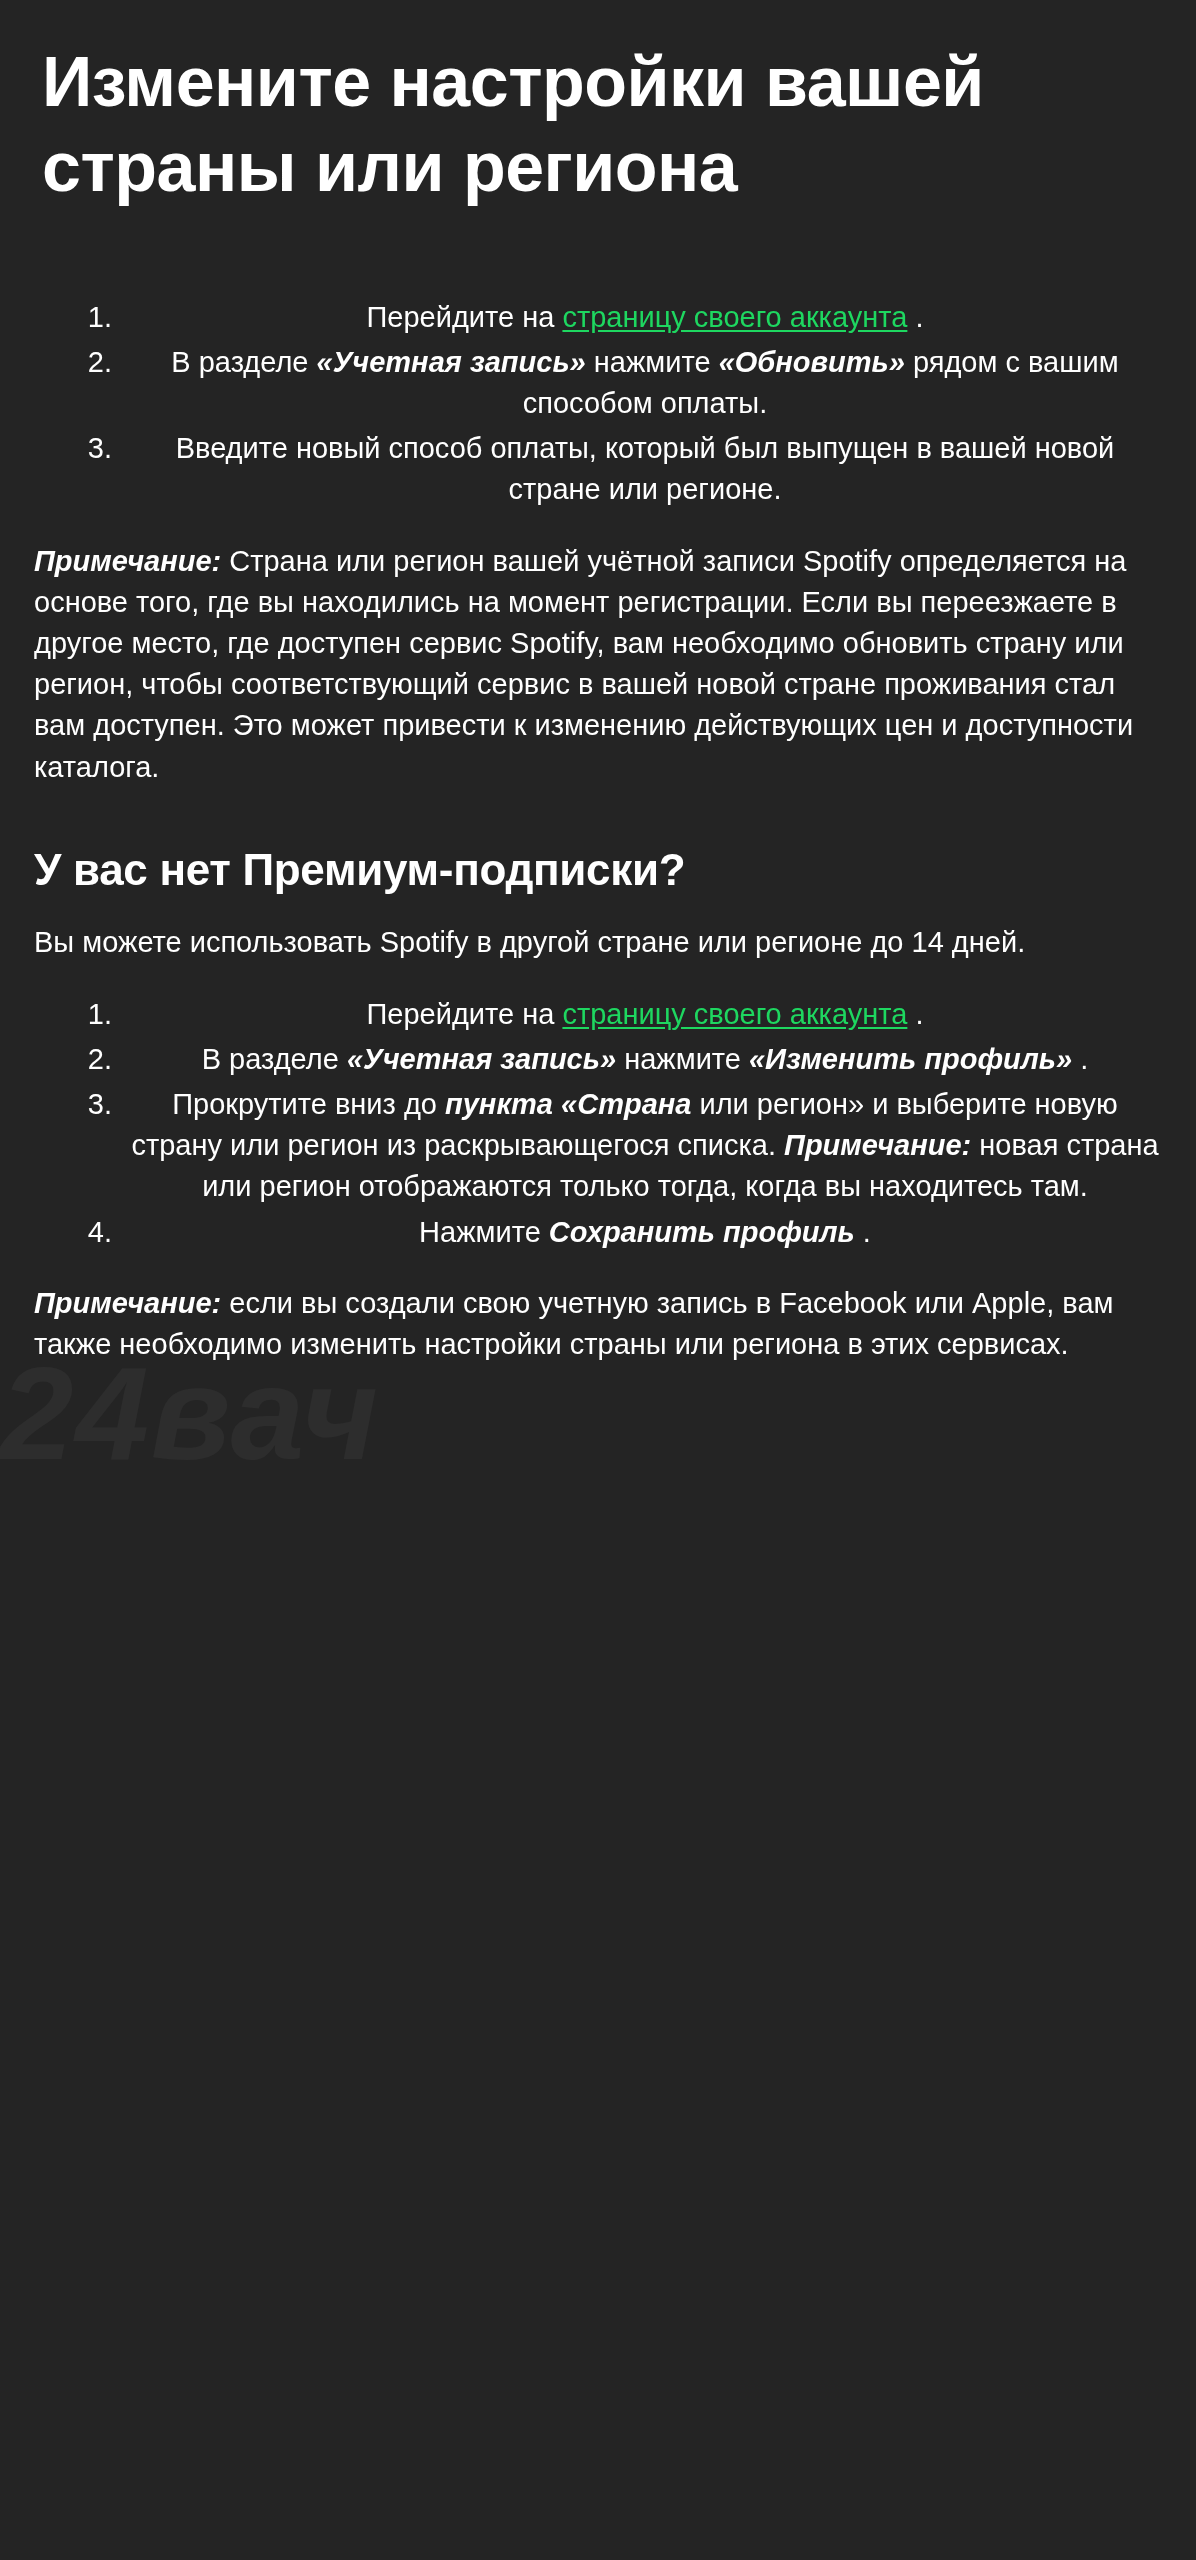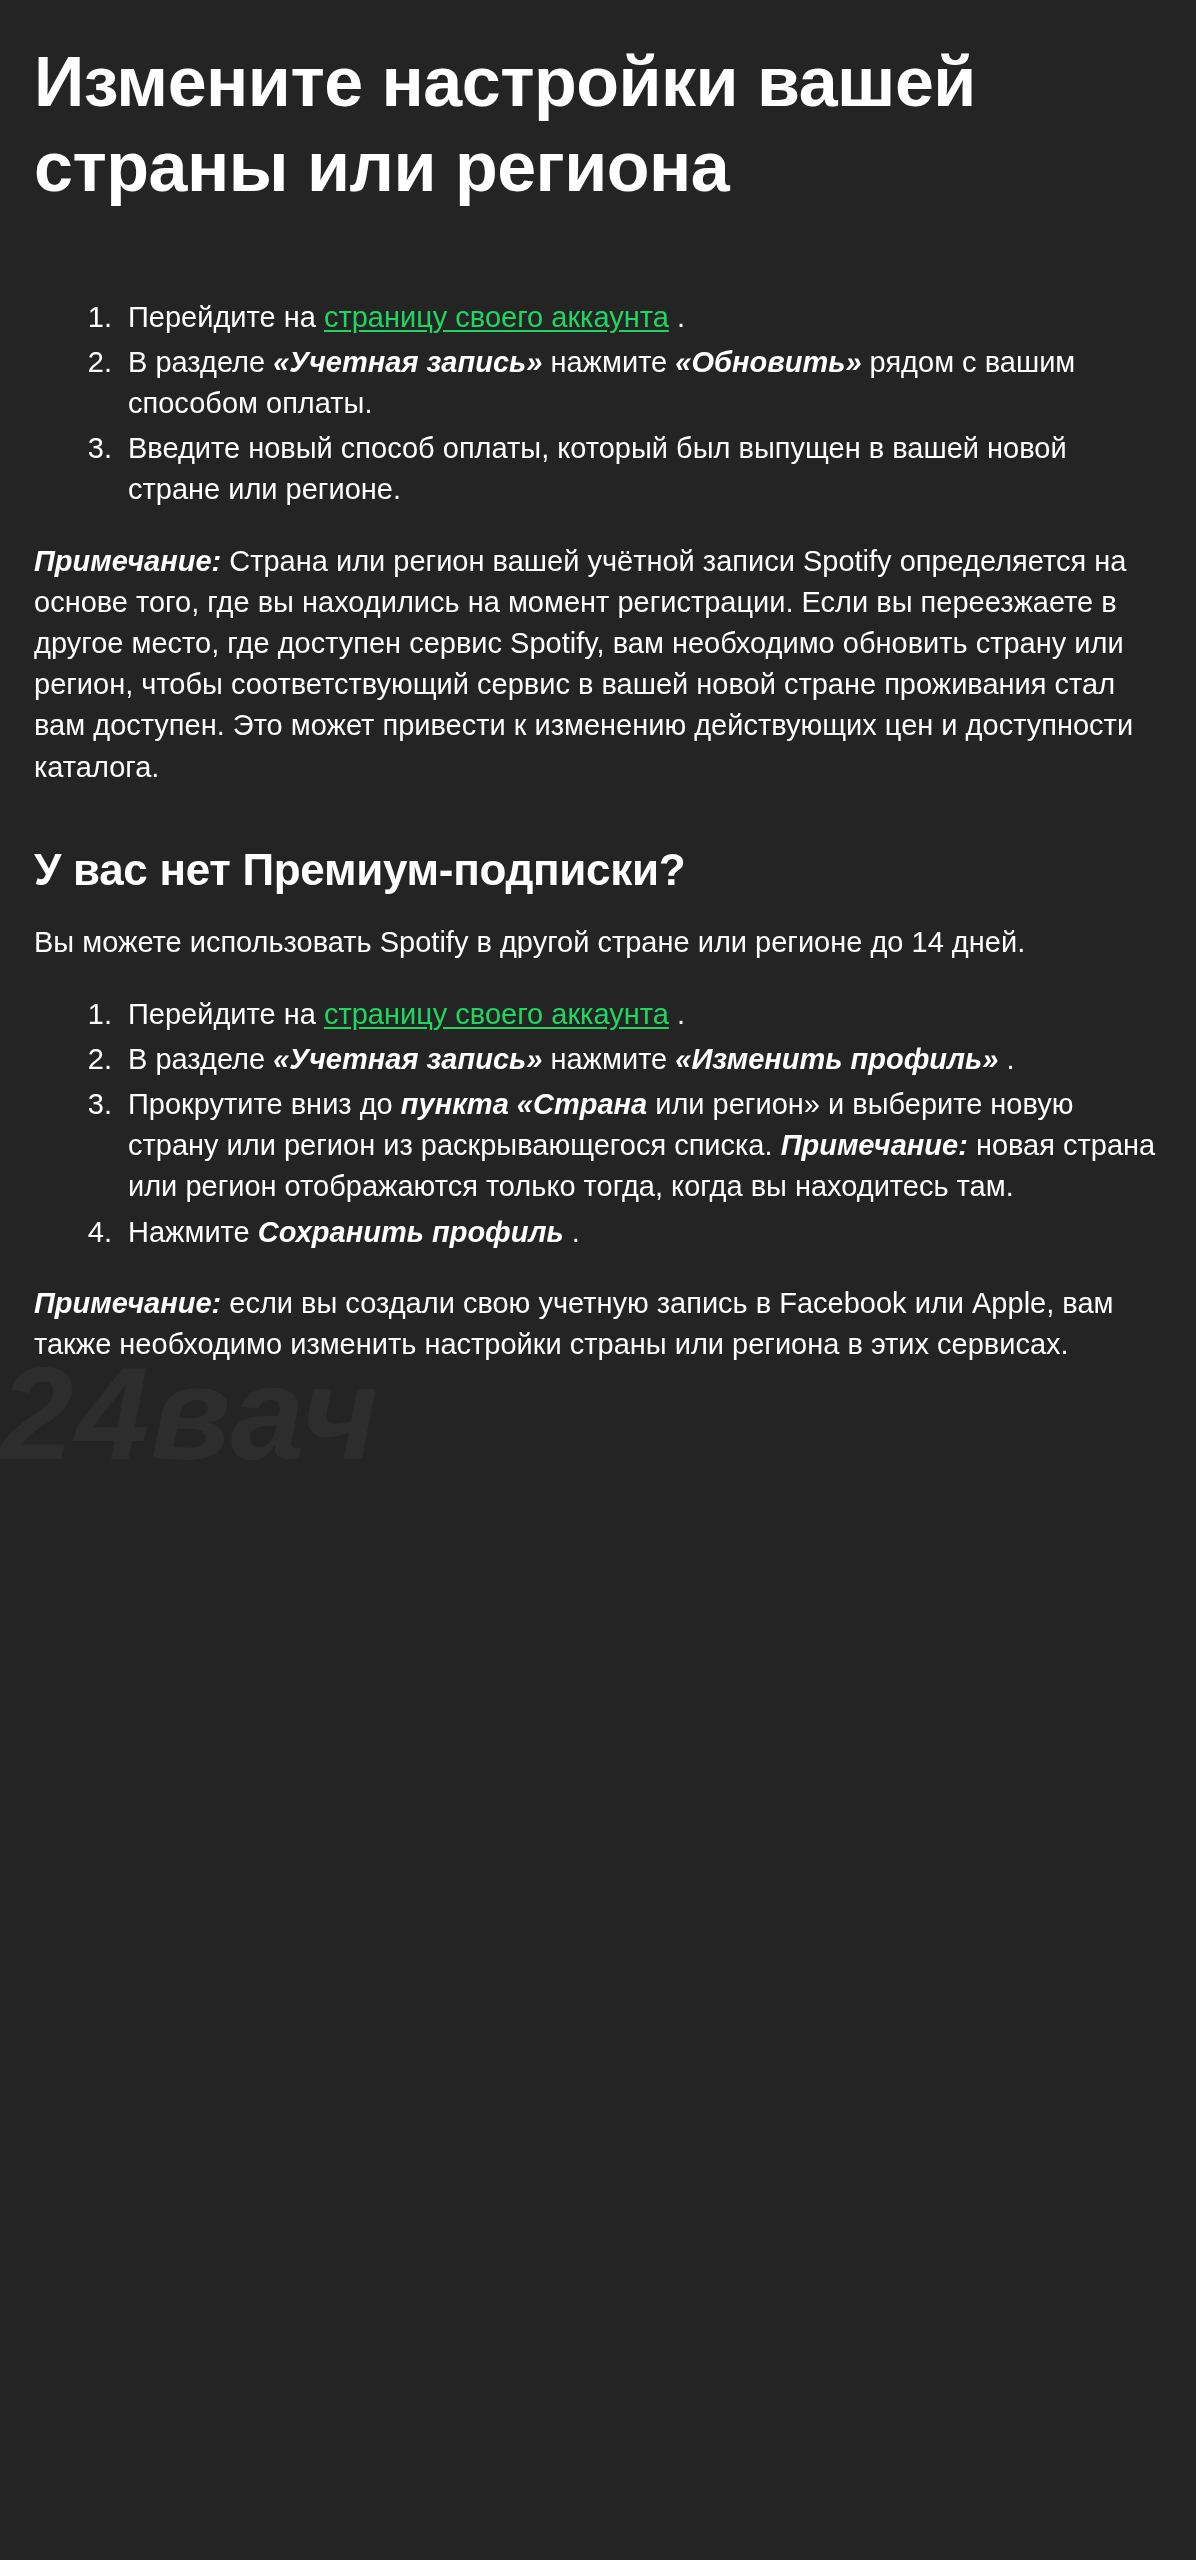--- a/index.html
+++ b/index.html
@@ -20,21 +20,21 @@
     padding: 30px 34px 40px 34px;
     box-sizing: border-box;
     position: relative;
     z-index: 2;
   }
   h1.page-title {
     font-size: 70px;
     line-height: 1.22;
     font-weight: 700;
     letter-spacing: -0.5px;
-    margin: 10px 0 0 0;
+    margin: 10px 0 0 8px;
     max-width: 1060px;
   }
   h2.section-heading {
     font-size: 44px;
     line-height: 1.2;
     font-weight: 700;
     letter-spacing: -0.3px;
     margin: 0 0 26px 0;
   }
   .sec-premium { margin-top: 86px; }
@@ -45,20 +45,21 @@
     margin: 0 0 30px 0;
     color: #ffffff;
     max-width: 1100px;
   }
   p.para:last-child { margin-bottom: 0; }
   ol.steps {
     margin: 0 0 30px 0;
     padding-left: 86px;
     font-size: 29px;
     line-height: 1.42;
+    text-align: center;
   }
   ol.steps li {
     margin-bottom: 4px;
     padding-left: 8px;
   }
   ol.steps li::marker {
     font-size: 29px;
   }
   a.inline-link {
     color: #1ed760;

